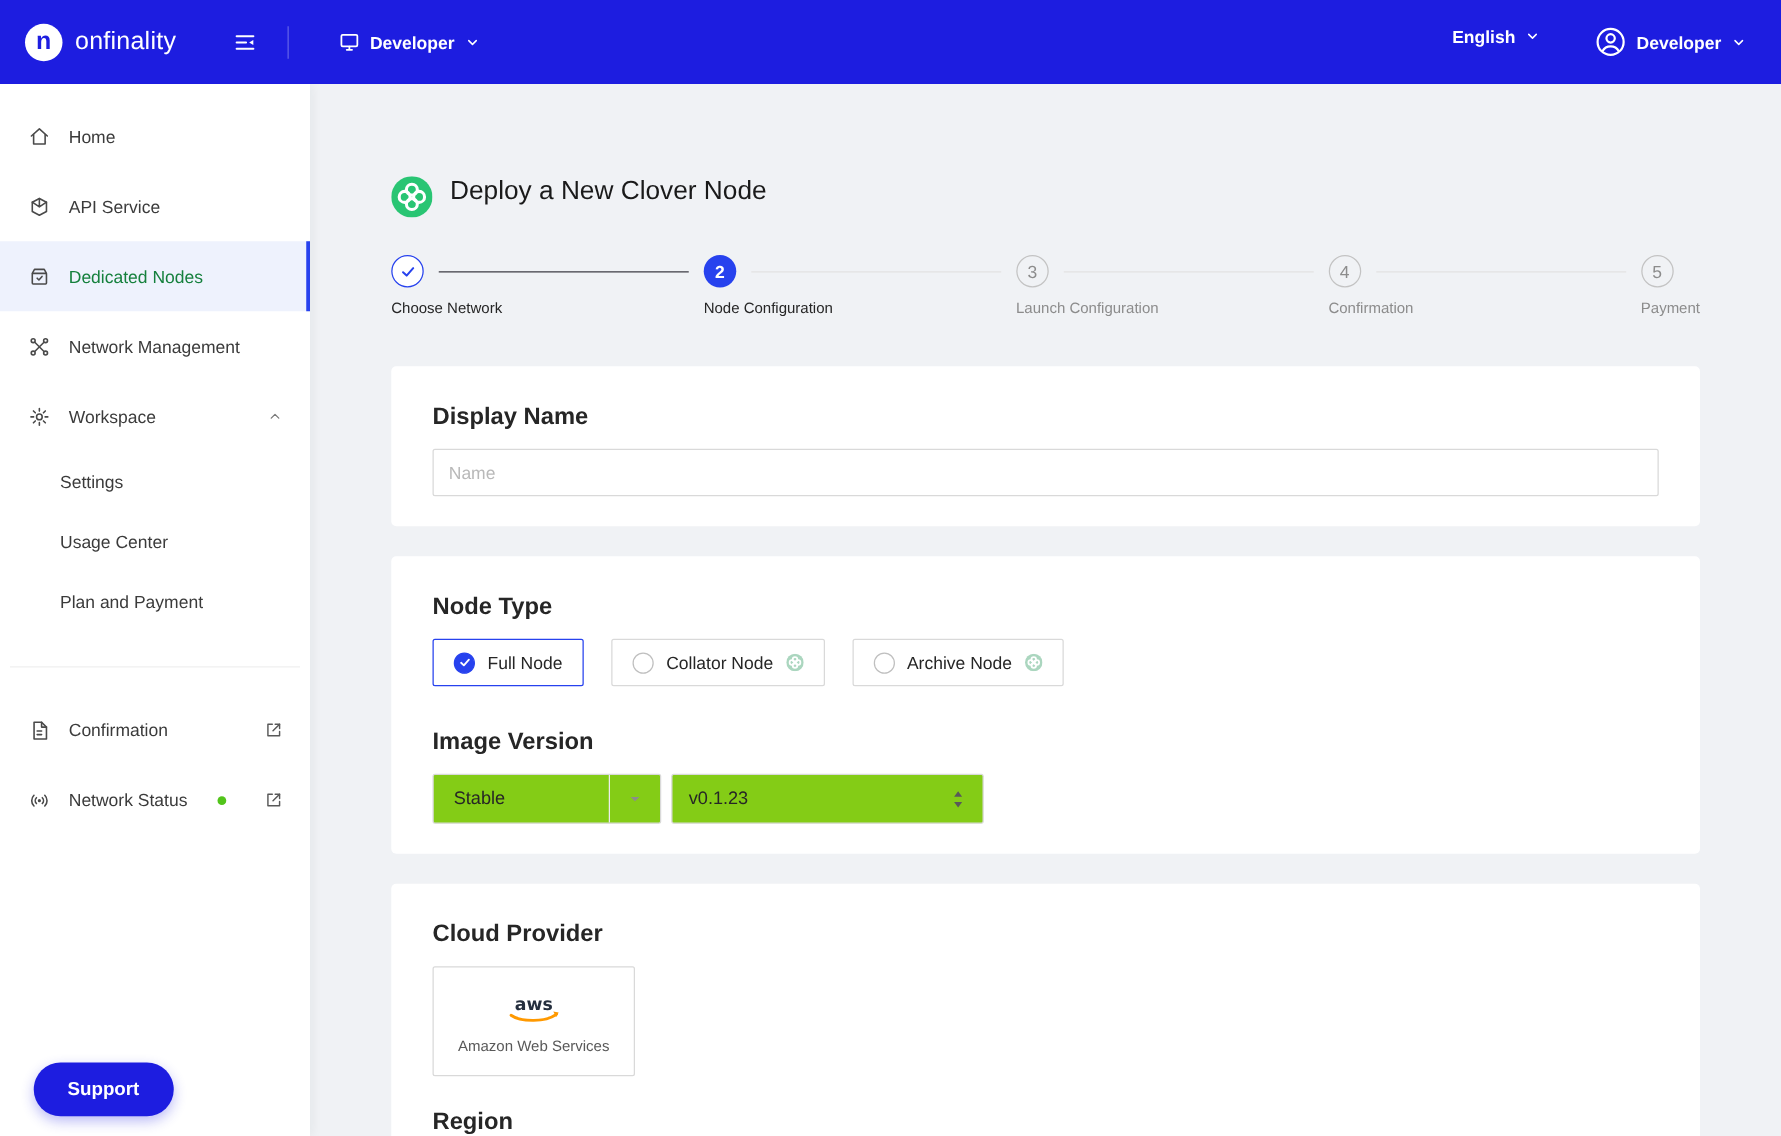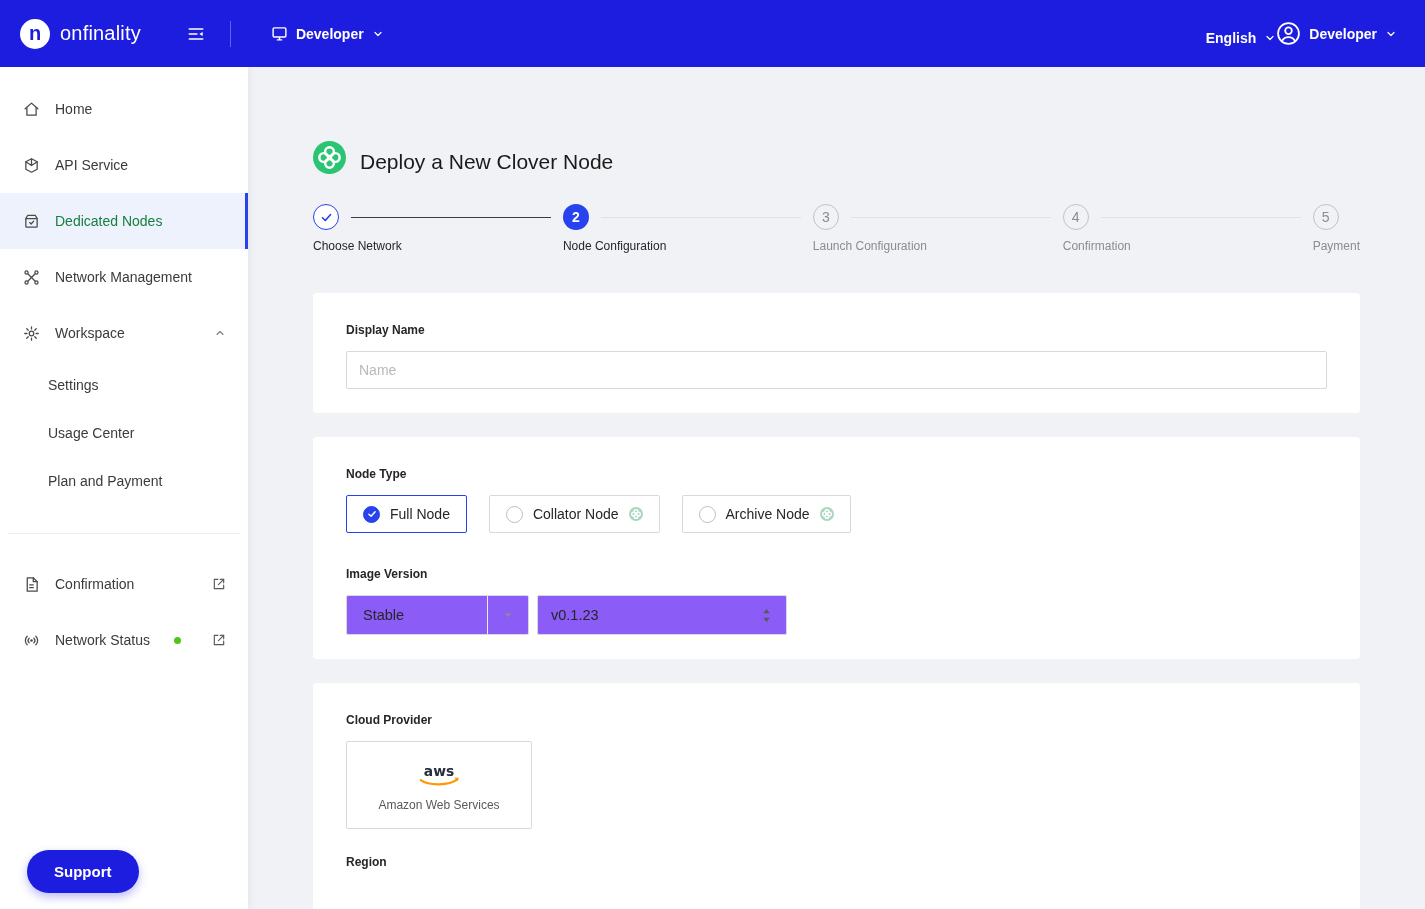--- a/index.html
+++ b/index.html
@@ -33,21 +33,21 @@
   .logo{display:flex;align-items:center;gap:10px;cursor:pointer;margin-right:45px;}
   .logo-mark{
     width:30px;height:30px;border-radius:50%;background:#fff;color:var(--brand);
     display:flex;align-items:center;justify-content:center;
     font-weight:bold;font-size:20px;line-height:1;padding-bottom:2px;
   }
   .logo-text{font-size:20px;font-weight:500;letter-spacing:.2px;}
   .collapse-btn{cursor:pointer;margin-right:24px;display:flex;}
   .topbar-divider{width:1px;height:26px;background:rgba(255,255,255,.3);margin-right:40px;}
   .tb-select{display:flex;align-items:center;gap:8px;font-weight:600;cursor:pointer;font-size:14px;}
-  .topbar-right{display:flex;align-items:flex-end;}
+  .topbar-right{display:flex;align-items:flex-start;gap:44px;}
 
   
   .sidebar{
     position:fixed;top:67px;left:0;bottom:0;width:248px;background:#fff;
     box-shadow:2px 0 8px rgba(29,35,41,.05);z-index:20;
   }
   .nav{padding-top:14px;}
   .nav-item{
     height:56px;display:flex;align-items:center;gap:15px;
     padding:0 22px 0 23px;font-size:14px;color:#3b3b3b;cursor:pointer;position:relative;
@@ -67,21 +67,21 @@
   .status-dot{width:7px;height:7px;border-radius:50%;background:#52c41a;margin-left:9px;}
   .support-btn{
     position:absolute;left:27px;bottom:16px;
     background:var(--brand);color:#fff;border:none;border-radius:24px;
     padding:13px 27px;font-size:15px;font-weight:700;cursor:pointer;
     font-family:inherit;box-shadow:0 4px 10px rgba(29,29,224,.3);
   }
 
   
   .main{margin-left:248px;padding:141px 65px 0;}
-  .page-header{display:flex;align-items:flex-end;gap:14px;margin-bottom:30px;}
+  .page-header{display:flex;align-items:flex-start;gap:14px;margin-bottom:30px;}
   .page-title{font-size:21px;font-weight:500;color:#1a1a1a;}
 
   
   .stepper{display:flex;margin-bottom:40px;}
   .step{flex:1;}
   .step:last-child{flex:0 0 auto;}
   .step-top{display:flex;align-items:center;}
   .step-icon{
     width:26px;height:26px;border-radius:50%;flex:0 0 26px;
     display:flex;align-items:center;justify-content:center;font-size:14px;cursor:pointer;
@@ -90,56 +90,56 @@
   .step.active .step-icon{background:var(--accent);color:#fff;font-weight:600;}
   .step.pending .step-icon{border:1px solid #c3c3c3;color:#8c8c8c;}
   .step-line{flex:1;height:1px;margin:0 12px;background:#e2e2e2;}
   .step.done .step-line{background:#3c3c44;}
   .step-label{margin-top:9px;font-size:12px;color:var(--text-dim);}
   .step.done .step-label,.step.active .step-label{color:#262626;}
 
   
   .card{background:var(--card);border-radius:4px;padding:30px 33px 24px;margin-bottom:24px;}
   .card.last{padding-bottom:140px;margin-bottom:0;}
-  .field-label{font-size:12px;font-weight:600;color:#262626;margin-bottom:14px;}
+  .field-label{font-size:19px;font-weight:600;color:#262626;margin-bottom:14px;}
   .text-input{
     width:100%;height:38px;border:1px solid var(--border);border-radius:2px;
     padding:0 12px;font-size:14px;color:var(--text);font-family:inherit;outline:none;background:#fff;
   }
   .text-input::placeholder{color:#b9b9b9;}
 
   .radio-row{display:flex;gap:22px;margin-bottom:34px;}
   .radio-option{
     height:38px;display:inline-flex;align-items:center;gap:10px;padding:0 16px;
     border:1px solid var(--border);border-radius:2px;background:#fff;cursor:pointer;font-size:14px;color:#262626;
   }
   .radio-option.selected{border-color:var(--accent);}
   .radio-circle{
     width:17px;height:17px;border-radius:50%;border:1px solid #bfbfbf;background:#fff;
     display:flex;align-items:center;justify-content:center;flex:0 0 17px;
   }
   .radio-option.selected .radio-circle{background:var(--accent);border-color:var(--accent);}
 
   .select-row{display:flex;gap:8px;}
   .select{
-    height:40px;border:1px solid var(--border);border-radius:2px;background:#8b5cf6;
+    height:40px;border:1px solid var(--border);border-radius:2px;background:#84cc16;
     display:flex;align-items:center;cursor:pointer;font-size:14.5px;color:#262626;
   }
   .select.channel{width:183px;}
   .select.channel .sel-text{padding:0 16px;flex:1;}
   .sel-caret{
     width:41px;align-self:stretch;display:flex;align-items:center;justify-content:center;
     border-left:1px solid #ececec;color:#8c8c8c;
   }
   .select.version{width:250px;justify-content:space-between;padding:0 13px;}
   .sort-ico{color:#595959;display:flex;}
 
   .provider-row{display:flex;gap:20px;}
   .provider-card{
-    width:186px;height:88px;border:1px solid var(--border);border-radius:2px;background:#fff;
+    width:162px;height:88px;border:1px solid var(--border);border-radius:2px;background:#fff;
     display:flex;flex-direction:column;align-items:center;justify-content:center;gap:7px;cursor:pointer;
   }
   .provider-name{font-size:12px;color:#595959;}
   .region-label{margin-top:26px;margin-bottom:0;}
 </style>
 </head>
 <body>
 
 <header class="topbar">
   <div class="topbar-left">

